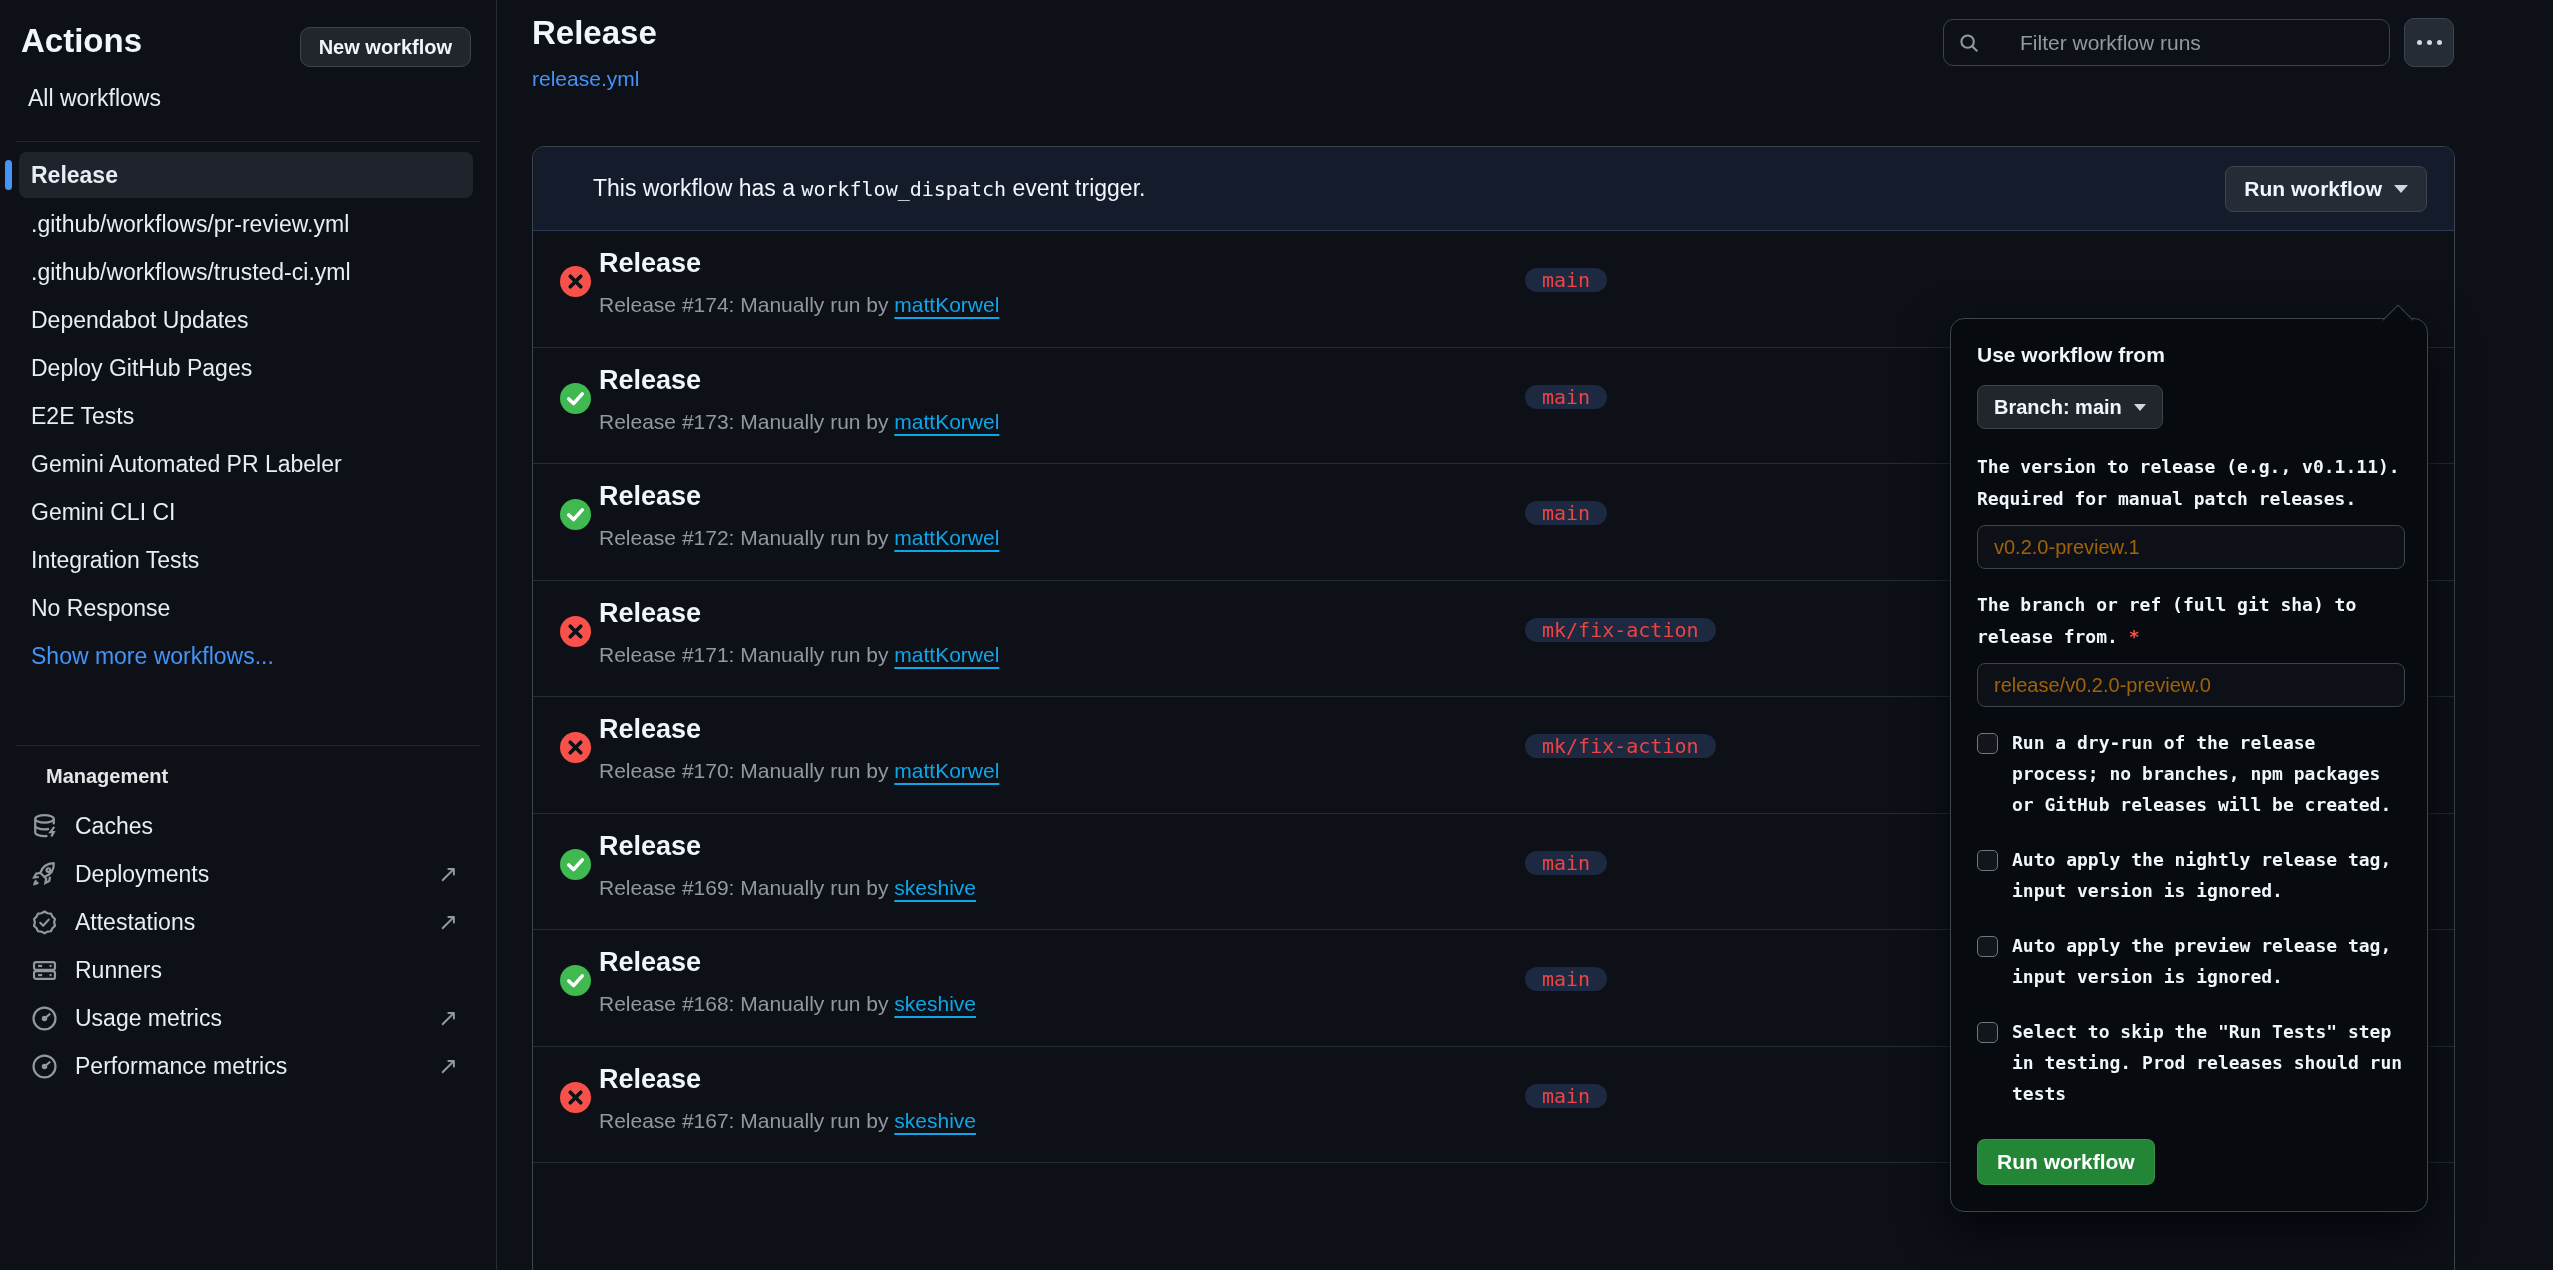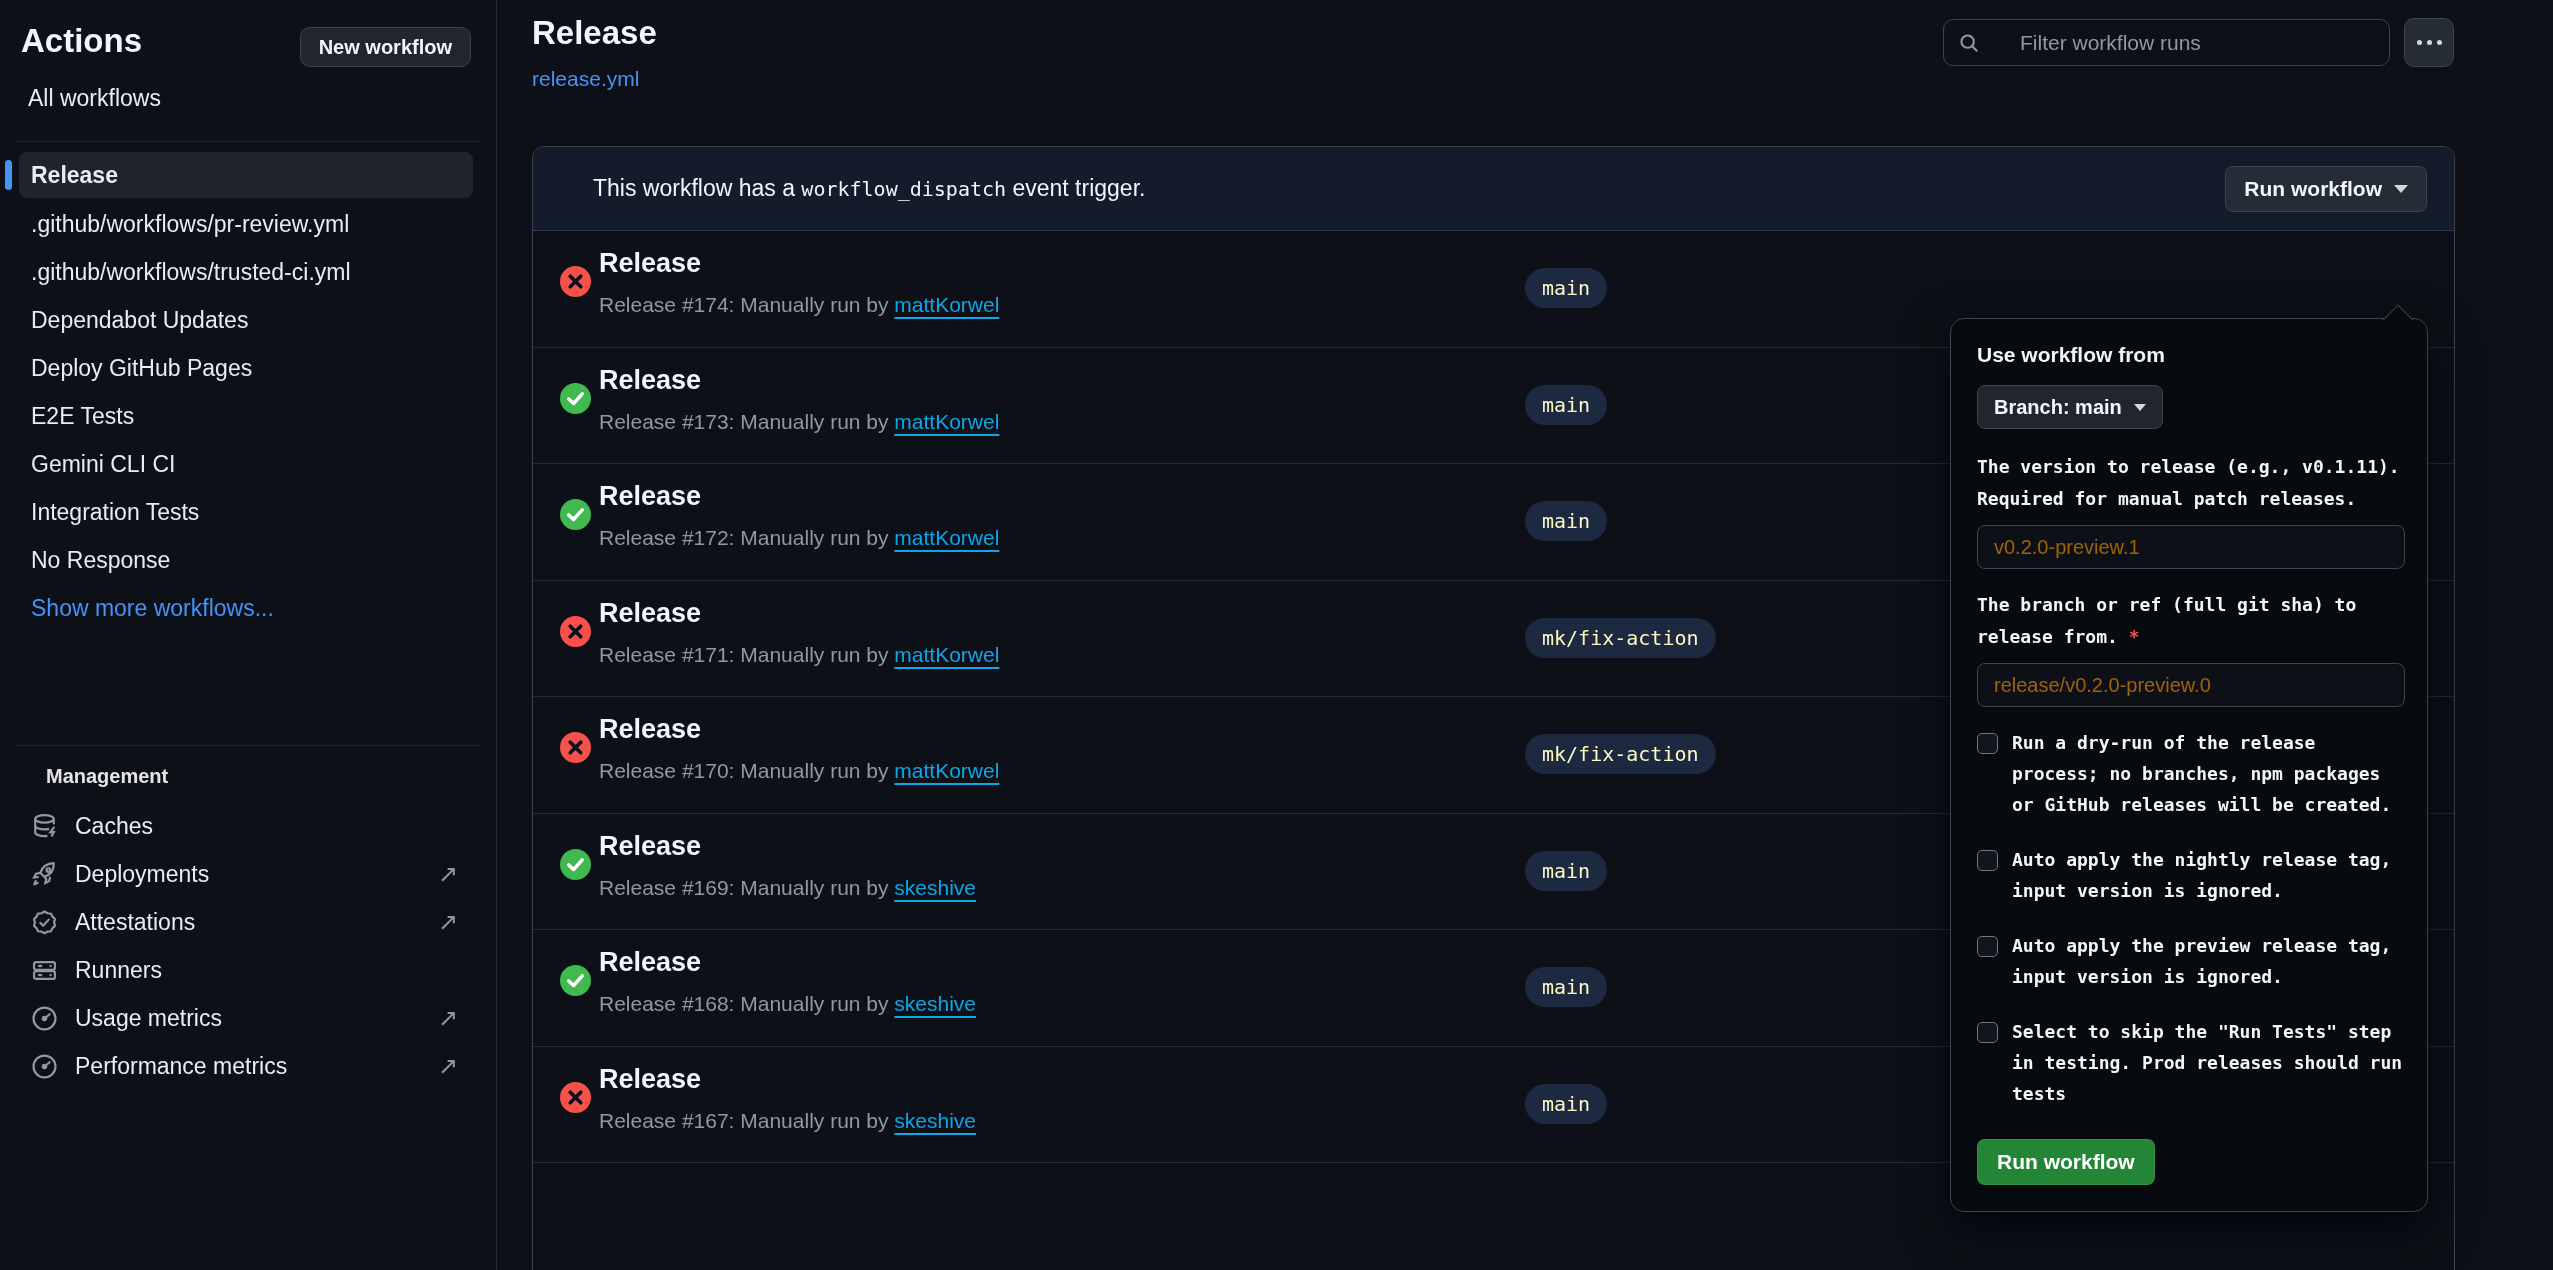--- a/index.html
+++ b/index.html
@@ -90,23 +90,23 @@
   .run-status { position:absolute; left:27px; top:35px; width:31px; height:31px; }
   .run-status svg { width:31px; height:31px; }
   .run-row .icon-success { display:none; }
   .run-row .icon-failure { display:none; }
   .run-row.success .icon-success { display:block; }
   .run-row.failure .icon-failure { display:block; }
   .run-title { position:absolute; left:66px; top:17px; font-size:27px; font-weight:600; cursor:pointer; }
   .run-desc { position:absolute; left:66px; top:62px; font-size:21px; color:#9198a1; }
   .run-actor { color:#0ea5e9; text-decoration:underline; text-underline-offset:5px; cursor:pointer; }
   .branch-badge {
-    position:absolute; left:992px; top:37px; height:40px; padding:0 17px;
+    position:absolute; left:992px; top:37px; height:24px; padding:0 17px;
     display:inline-flex; align-items:center; border-radius:20px;
-    background:#1c2940; color:#fef9c3; font-family:"DejaVu Sans Mono", monospace; font-size:20px; cursor:pointer;
+    background:#1c2940; color:#ef4444; font-family:"DejaVu Sans Mono", monospace; font-size:20px; cursor:pointer;
   }
   .run-meta { position:absolute; left:1588px; top:24px; font-size:21px; color:#9198a1; }
   .meta-line { display:flex; align-items:center; gap:10px; height:32px; }
   .meta-line svg { width:21px; height:21px; }
   .run-kebab { position:absolute; left:1855px; top:44px; color:#9198a1; cursor:pointer; }
   .partial-row { height:60px; }
 
   
   .run-panel {
     position:absolute; left:1950px; top:318px; width:478px;
@@ -187,20 +187,25 @@
       </div>
         <div class="wf-item">
 
         <span class="accent-bar"></span>
         <span class="wf-label">Deploy GitHub Pages</span>
       </div>
         <div class="wf-item">
 
         <span class="accent-bar"></span>
         <span class="wf-label">E2E Tests</span>
+      </div>
+        <div class="wf-item">
+
+        <span class="accent-bar"></span>
+        <span class="wf-label">Gemini Automated PR Labeler</span>
       </div>
         <div class="wf-item">
 
         <span class="accent-bar"></span>
         <span class="wf-label">Gemini CLI CI</span>
       </div>
         <div class="wf-item">
 
         <span class="accent-bar"></span>
         <span class="wf-label">Integration Tests</span>

